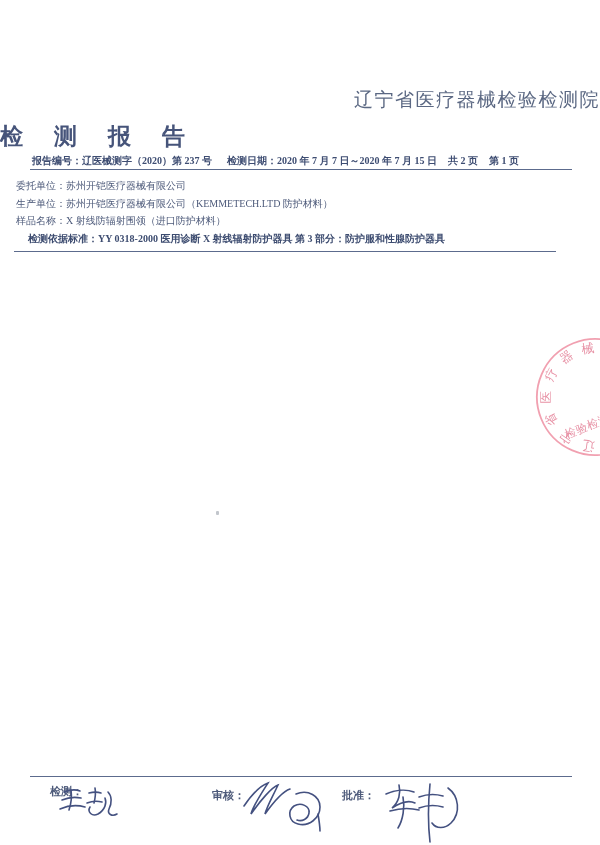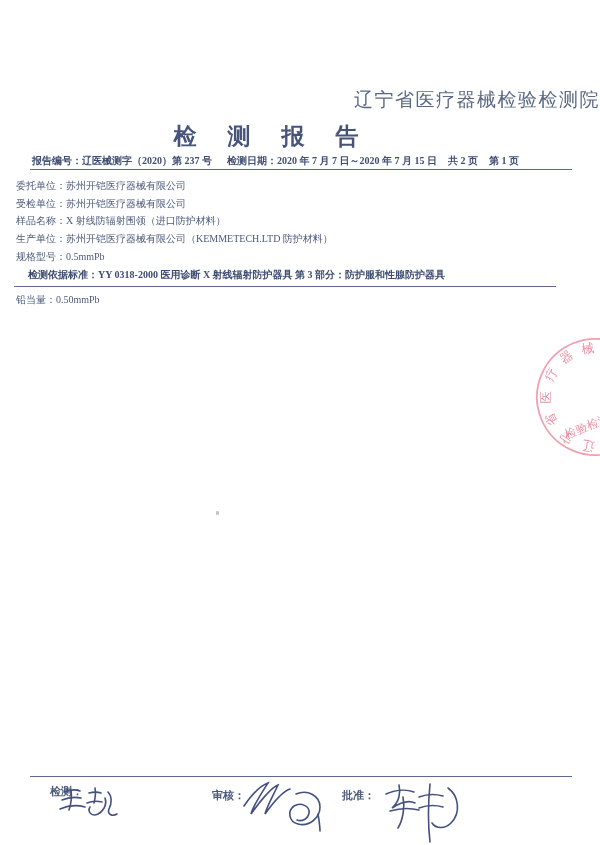--- a/index.html
+++ b/index.html
@@ -7,21 +7,21 @@
     position:relative;width:600px;height:845px;background:#ffffff;
     overflow:hidden;margin:0 auto;
     font-family:"Liberation Serif","DejaVu Serif",serif;
     color:#4d5a7a;
   }
   .institute{
     position:absolute;top:87px;left:0;width:600px;text-align:right;
     font-size:19px;letter-spacing:1.5px;color:#5b6883;
   }
   .report-title{
-    position:absolute;top:121px;left:0;width:532px;text-align:center;
+    position:absolute;top:121px;left:0;width:532px;text-align:left;
     font-size:23px;font-weight:bold;color:#46547a;
   }
   .report-title span{letter-spacing:31px;margin-right:-31px;}
   .meta-row{
     position:absolute;top:154px;left:32px;width:540px;
     font-size:10px;font-weight:bold;color:#3e4d72;white-space:nowrap;
   }
   .meta-row .gap-lg{margin-left:15px;}
   .meta-row .gap-sm{margin-left:11px;}
   .rule{
@@ -58,27 +58,24 @@
   <div class="institute">辽宁省医疗器械检验检测院</div>
 
   <div class="report-title"><span>检测报告</span></div>
 
   <div class="meta-row"><span>报告编号：</span><span>辽医械测字（2020）第 237 号</span><span class="gap-lg">检测日期：</span><span>2020 年 7 月 7 日～2020 年 7 月 15 日</span><span class="gap-sm">共 2 页</span><span class="gap-sm">第 1 页</span></div>
 
   <div class="rule rule-header"></div>
 
   <div class="fields" id="fields">
       <div class="field-row"><span>委托单位：</span><span>苏州开铠医疗器械有限公司</span></div>
-      <div class="field-row"><span>受检单位：</span><span>苏州开铠医疗器械有限公司</span></div>
+      <div class="field-row"><span>生产单位：</span><span>苏州开铠医疗器械有限公司（KEMMETECH.LTD 防护材料）</span></div>
       <div class="field-row"><span>样品名称：</span><span>X 射线防辐射围领（进口防护材料）</span></div>
-      <div class="field-row"><span>生产单位：</span><span>苏州开铠医疗器械有限公司（KEMMETECH.LTD 防护材料）</span></div>
-      <div class="field-row"><span>规格型号：</span><span>0.5mmPb</span></div>
       <div class="field-row bold"><span>检测依据标准：</span><span>YY 0318-2000 医用诊断 X 射线辐射防护器具 第 3 部分：防护服和性腺防护器具</span></div>
       <div class="section-rule"></div>
-      <div class="field-row"><span>铅当量：</span><span>0.50mmPb</span></div>
     </div>
 
   <div class="speck"></div>
 
   <svg class="seal-svg" id="seal" width="160" height="160" viewBox="0 0 160 160" aria-label="辽宁省医疗器械检验检测院">
     <g id="seal-group" transform="translate(80,80) rotate(-22)">
       <circle cx="0" cy="0" r="58" fill="none" stroke="#ec8398" stroke-width="1.8" opacity="0.9"></circle>
       <g id="seal-ring-chars">
           <text transform="rotate(-150) translate(0,-45)" text-anchor="middle" font-size="12.5" fill="#e0708a" opacity="0.9">辽</text>
           <text transform="rotate(-122.72727272727272) translate(0,-45)" text-anchor="middle" font-size="12.5" fill="#e0708a" opacity="0.9">宁</text>

